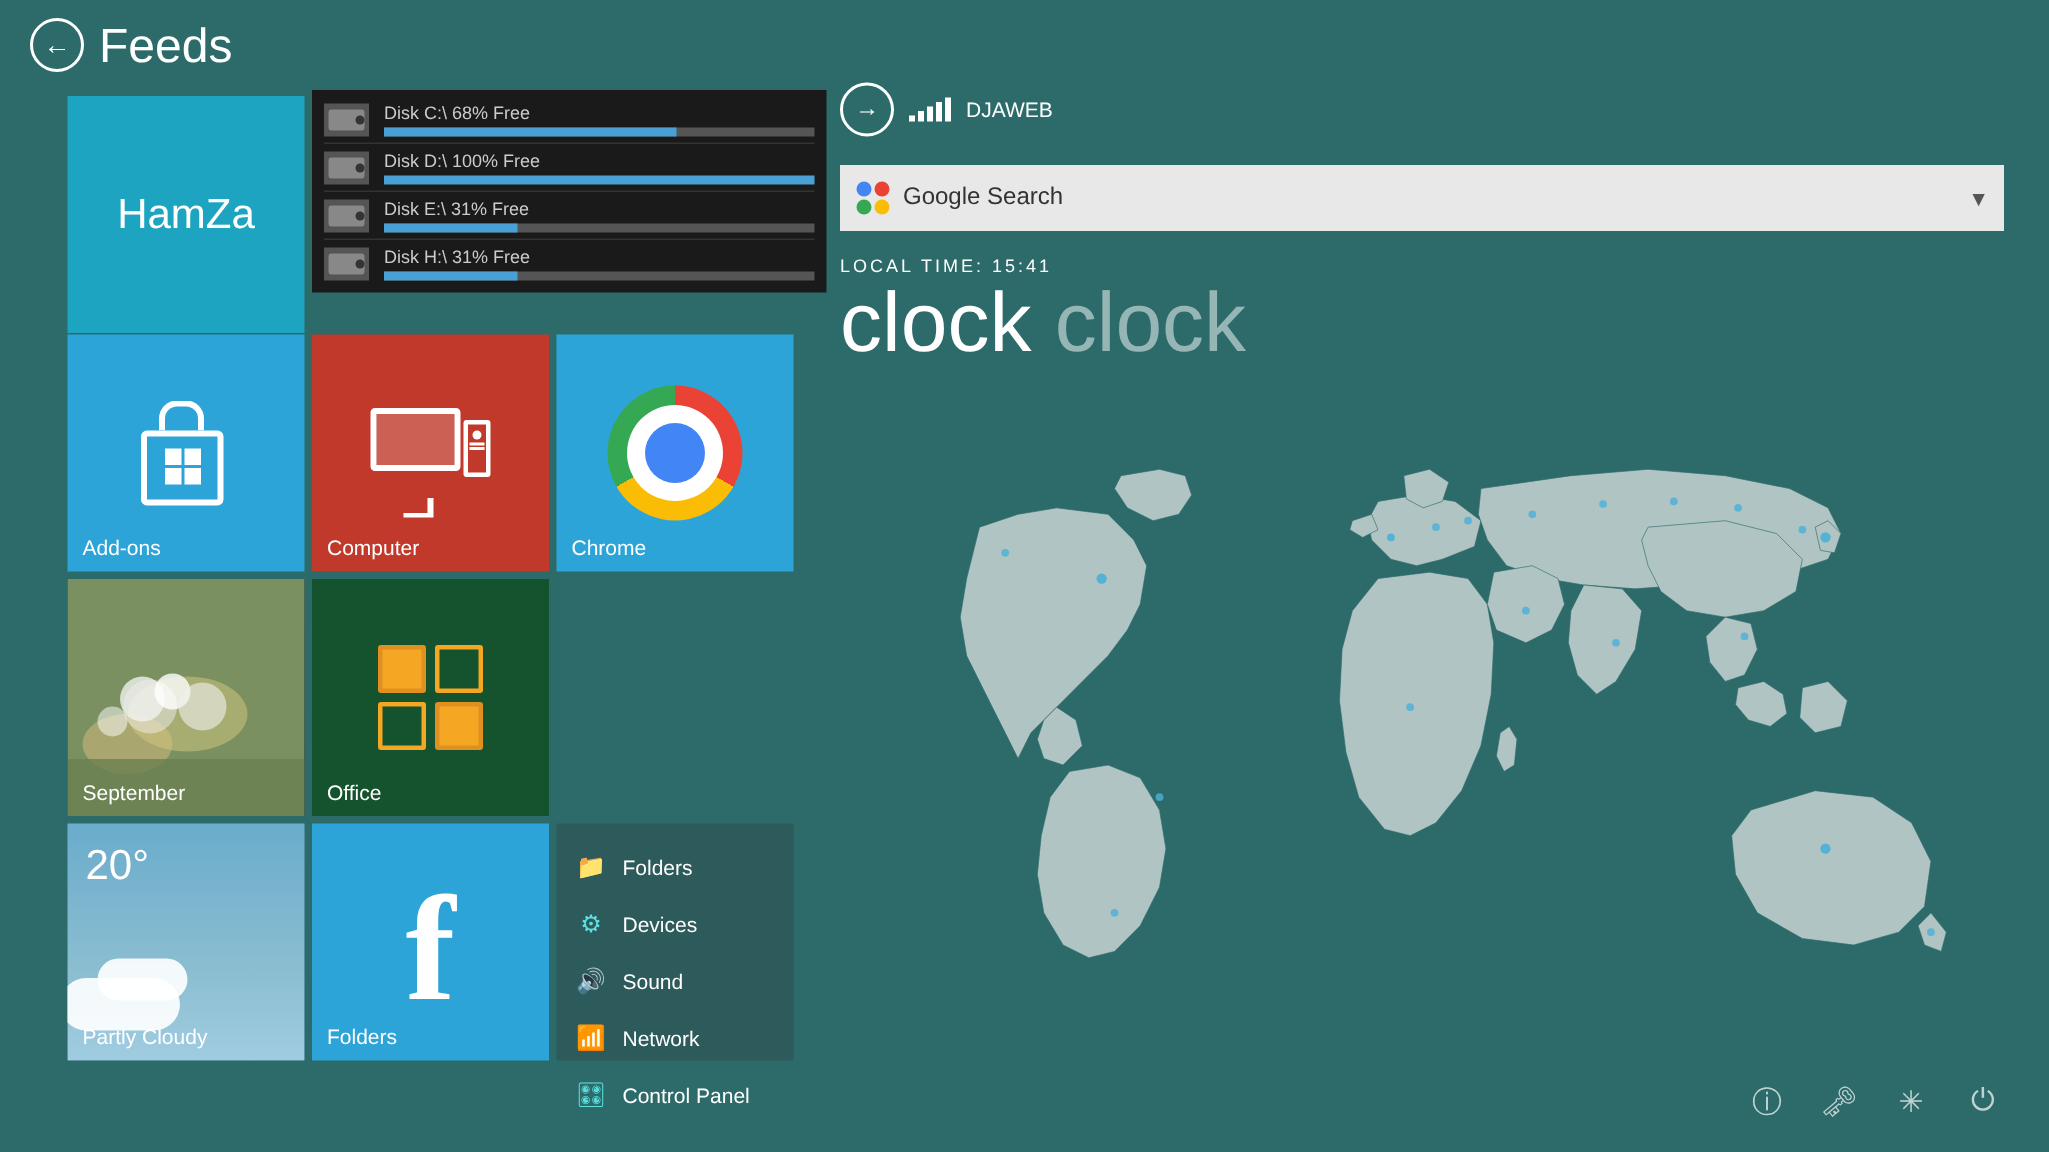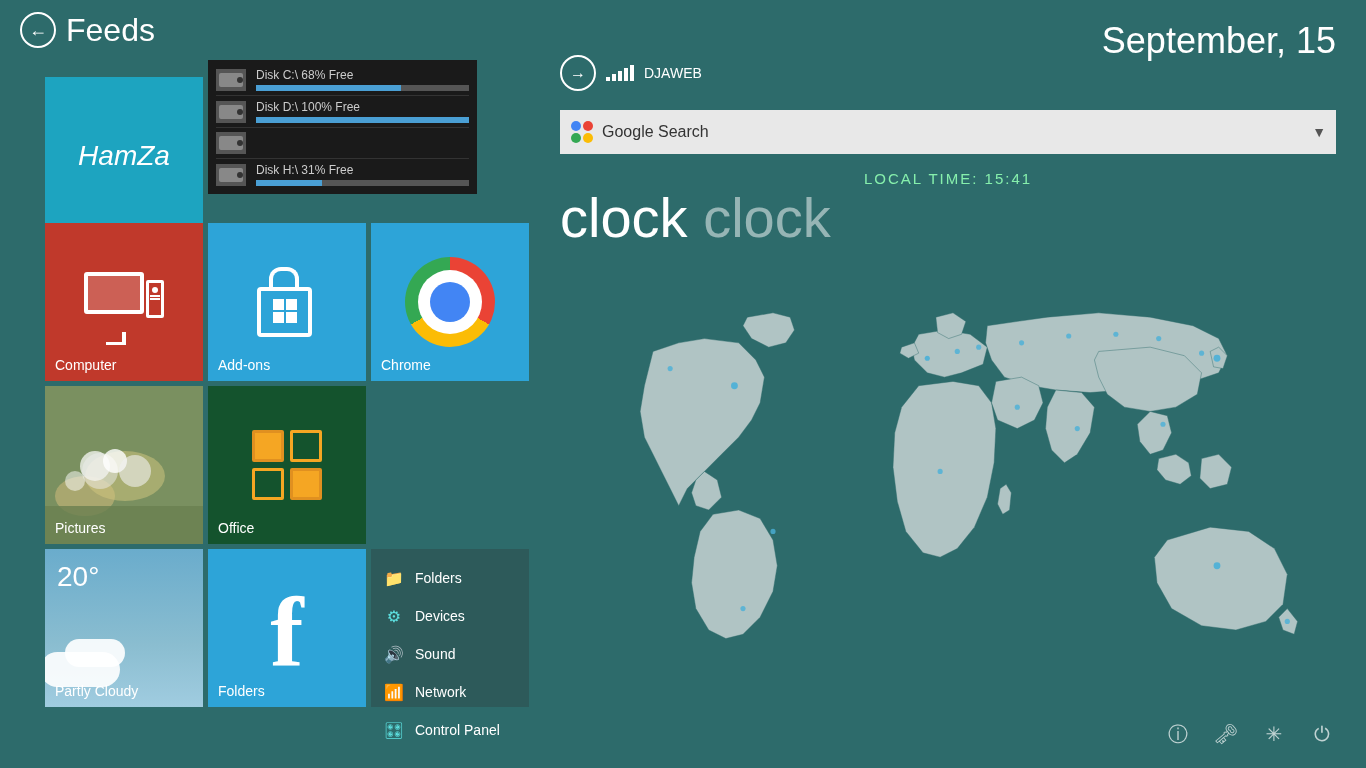--- a/index.html
+++ b/index.html
@@ -83,42 +83,41 @@
       right: 3px;
     }
     .disk-info { flex: 1; }
     .disk-label { font-size: 12px; color: #ccc; margin-bottom: 3px; }
     .disk-bar-bg { height: 6px; background: #555; width: 100%; }
     .disk-bar-fill { height: 6px; background: #4a9fd4; }
 
     
     .hamza-tile {
       position: absolute;
-      top: 17px;
+      top: 4px;
       left: 0;
       width: 158px;
       height: 158px;
       background: #1da4c0;
       display: flex;
       align-items: center;
       justify-content: center;
-      font-style: italic;
     }
     .hamza-text {
       font-size: 28px;
       font-weight: 300;
       color: white;
     }
 
     
     .disk-info-panel {
       position: absolute;
       top: 0;
       left: 163px;
-      width: 269px;
+      width: 343px;
       background: #1a1a1a;
       padding: 4px 8px;
     }
 
     .tile {
       width: 158px;
       height: 158px;
       display: flex;
       flex-direction: column;
       align-items: center;
@@ -460,25 +459,24 @@
       cursor: pointer;
     }
 
     .world-clock-section {
       position: absolute;
       top: 170px;
       left: 20px;
       right: 30px;
     }
     .local-time-label {
-      font-size: 15px;
+      font-size: 12px;
       font-weight: 400;
-      color: #86efac;
+      color: #ffffff;
       letter-spacing: 2px;
-      text-align: center;
     }
     .world-clock-text {
       font-size: 56px;
       font-weight: 200;
       color: white;
       line-height: 1.1;
     }
     .world-clock-text .light { color: rgba(255,255,255,0.5); }
 
     .world-map-container {
@@ -530,21 +528,20 @@
     }
   </style>
 </head>
 <body>
 
 <div class="header">
   <div class="feeds-title">
     <div class="feeds-arrow">←</div>
     <span>Feeds</span>
   </div>
-  <div class="date-display">September, 15</div>
 </div>
 
 <div class="tiles-container">
 
   <div class="top-row">
 
     <div class="tile hamza-tile">
       <span class="hamza-text">HamZa</span>
     </div>
 
@@ -562,64 +559,70 @@
         <div class="disk-icon"></div>
         <div class="disk-info">
           <div class="disk-label">Disk D:\ 100% Free</div>
           <div class="disk-bar-bg">
             <div class="disk-bar-fill" style="width:100%"></div>
           </div>
         </div>
       </div>
       <div class="disk-row">
         <div class="disk-icon"></div>
+        <div class="disk-info">
+          <div class="disk-label">Disk E:\ 31% Free</div>
+          <div class="disk-bar-bg">
+            <div class="disk-bar-fill" style="width:31%"></div>
+          </div>
+        </div>
       </div>
       <div class="disk-row">
         <div class="disk-icon"></div>
         <div class="disk-info">
           <div class="disk-label">Disk H:\ 31% Free</div>
           <div class="disk-bar-bg">
             <div class="disk-bar-fill" style="width:31%"></div>
           </div>
         </div>
       </div>
     </div>
   </div>
 
   <div class="grid-rows">
 
     <div class="grid-row">
+      <div class="tile tile-addons">
+        <div class="bag-icon">
+          <div class="bag-handle"></div>
+          <div class="bag-body">
+            <div class="win-quad" style="margin:8px auto 0;">
+              <div class="win-cell"></div>
+              <div class="win-cell"></div>
+              <div class="win-cell"></div>
+              <div class="win-cell"></div>
+            </div>
+          </div>
+        </div>
+        <span class="tile-label">Add-ons</span>
+      </div>
       <div class="tile tile-computer">
         <div class="computer-icon">
           <div class="monitor">
             <div class="monitor-screen"></div>
           </div>
           <div class="monitor-stand"></div>
           <div class="monitor-base"></div>
           <div class="pc-tower">
             <div class="pc-btn"></div>
             <div class="pc-slot"></div>
             <div class="pc-slot"></div>
           </div>
         </div>
         <span class="tile-label">Computer</span>
-      </div>
-      <div class="tile tile-addons">
-        <div class="bag-icon">
-          <div class="bag-handle"></div>
-          <div class="bag-body">
-            <div class="win-quad" style="margin:8px auto 0;">
-              <div class="win-cell"></div>
-              <div class="win-cell"></div>
-              <div class="win-cell"></div>
-              <div class="win-cell"></div>
-            </div>
-          </div>
-        </div>
-        <span class="tile-label">Add-ons</span>
       </div>
       <div class="tile tile-chrome">
         <div class="chrome-icon-wrap">
           <div class="chrome-outer"></div>
           <div class="chrome-middle"></div>
           <div class="chrome-inner"></div>
         </div>
         <span class="tile-label">Chrome</span>
       </div>
     </div>
@@ -632,21 +635,21 @@
             <ellipse cx="40" cy="110" rx="30" ry="20" fill="#c8b87a" opacity="0.6"></ellipse>
             <ellipse cx="80" cy="90" rx="40" ry="25" fill="#d4c880" opacity="0.5"></ellipse>
             <circle cx="50" cy="80" r="15" fill="white" opacity="0.7"></circle>
             <circle cx="55" cy="85" r="18" fill="#eee" opacity="0.5"></circle>
             <circle cx="70" cy="75" r="12" fill="white" opacity="0.8"></circle>
             <circle cx="90" cy="85" r="16" fill="#f0f0f0" opacity="0.6"></circle>
             <circle cx="30" cy="95" r="10" fill="white" opacity="0.5"></circle>
             <rect x="0" y="120" width="158" height="38" fill="#6a8050" opacity="0.8"></rect>
           </svg>
         </div>
-        <span class="tile-label">Pictures</span>
+        <span class="tile-label">September</span>
       </div>
       <div class="tile tile-office">
         <div class="office-grid">
           <div class="office-cell office-tl"></div>
           <div class="office-cell office-tr"></div>
           <div class="office-cell office-bl"></div>
           <div class="office-cell office-br"></div>
         </div>
         <span class="tile-label">Office</span>
       </div>

